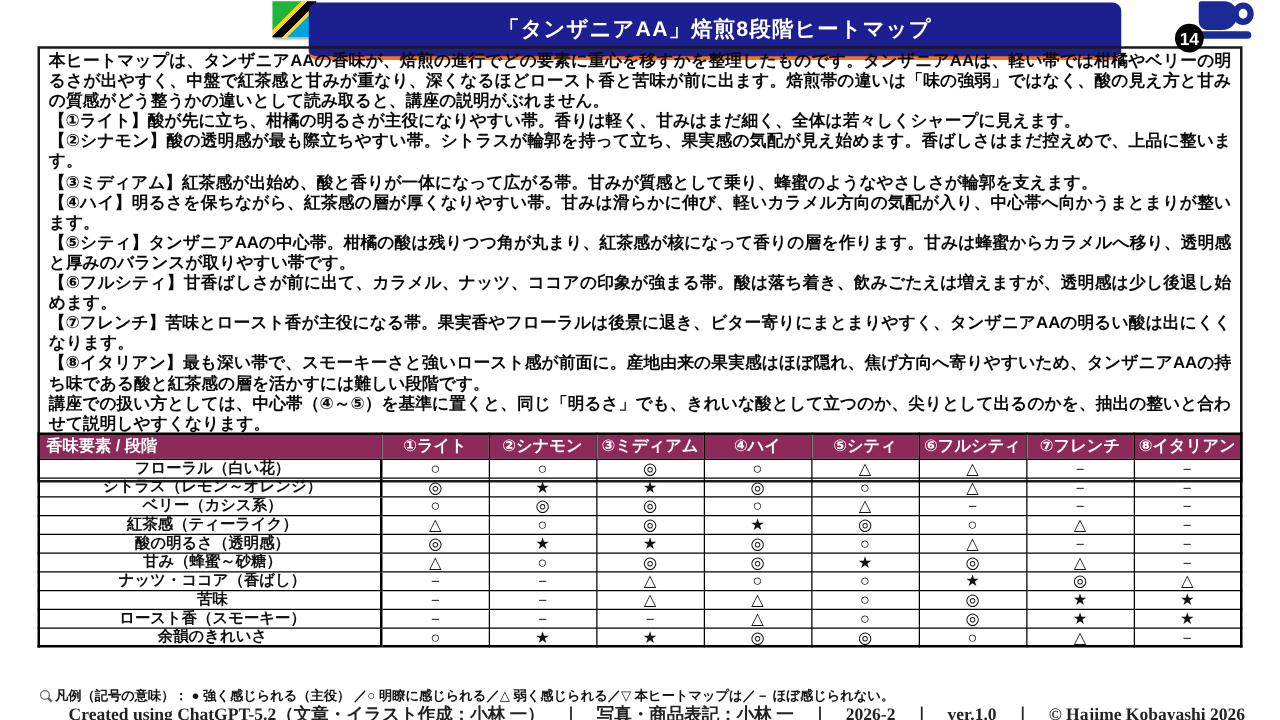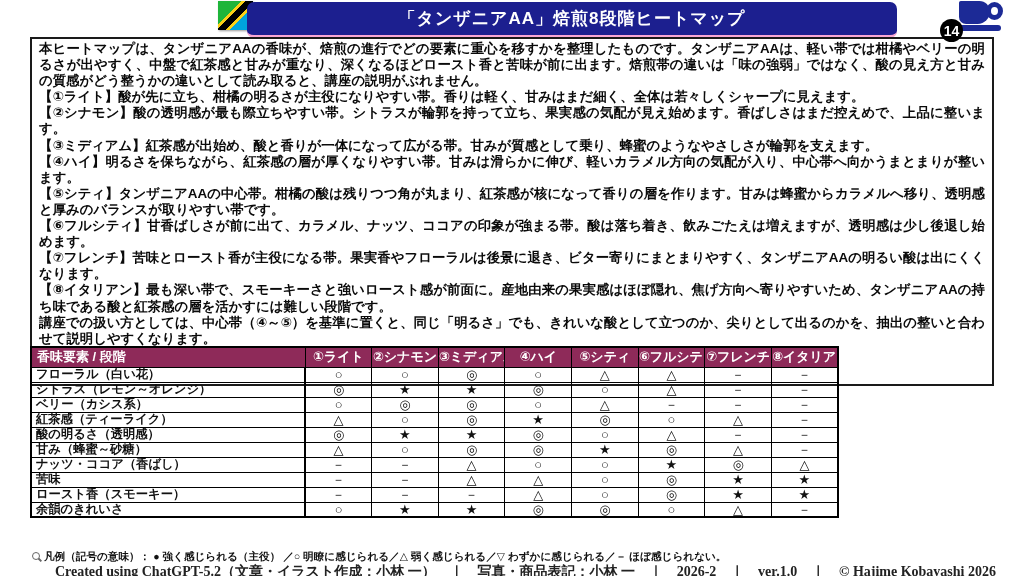--- a/index.html
+++ b/index.html
@@ -4,22 +4,22 @@
 <style>
   * { margin:0; padding:0; box-sizing:border-box; }
   html,body { width:1024px; height:576px; background:#fff; }
   body { font-family:"Liberation Sans","DejaVu Sans",sans-serif; color:#111; }
   .page { position:relative; width:1024px; height:576px; background:#fff; overflow:hidden; }
 
   
   .flag { position:absolute; left:218px; top:1px; width:35px; height:29px;
     background:linear-gradient(135deg,#1eb53a 0 36%,#fcd116 36% 43%,#000 43% 57%,#fcd116 57% 64%,#00a3dd 64% 100%);
     box-shadow:1px 1px 2px rgba(0,0,0,.4); }
-  .title-bar { position:absolute; left:247px; top:2px; width:650px; height:36px;
-    background:#1c1f8f; border-radius:7px; border-bottom:3px solid #f9a8d4;
+  .title-bar { position:absolute; left:247px; top:2px; width:650px; height:46px;
+    background:#1c1f8f; border-radius:7px; border-bottom:3px solid #f97316;
     display:flex; align-items:center; justify-content:center; }
   .title-bar span { color:#fff; font-size:17px; font-weight:700; letter-spacing:1px; }
   .cup-group { position:absolute; right:12px; top:1px; width:72px; height:32px; }
   .page-badge { position:absolute; left:0; top:18px; width:23px; height:23px; border-radius:50%;
     background:#000000; color:#fff; font-size:14px; font-weight:700;
     display:flex; align-items:center; justify-content:center; z-index:2; }
   .cup-body { position:absolute; left:19px; top:0; width:31px; height:23px; background:#1c2a96;
     border-radius:2px 12px 14px 8px; }
   .cup-handle { position:absolute; left:46px; top:1px; width:17px; height:18px;
     border:5px solid #1c2a96; border-radius:50% 50% 50% 50%; background:transparent; }
@@ -27,28 +27,28 @@
     border-radius:3px / 50%; }
 
   
   .intro { position:absolute; left:30px; top:37px; width:964px; height:349px;
     border:2px solid #1a1a1a; padding:2px 7px 0 7px; overflow:hidden;
     font-size:13.4px; line-height:16.1px; font-weight:600; color:#0a0a0a;
     text-align:justify; }
   .intro p { margin:0; }
 
   
-  table.heatmap { position:absolute; left:30px; top:346px; width:809px;
+  table.heatmap { position:absolute; left:30px; top:346px; width:964px;
     border-collapse:collapse; table-layout:fixed; border:2px solid #000; }
   .heatmap th, .heatmap td { border:1px solid #000; overflow:hidden; white-space:nowrap; }
   .heatmap thead th { background:#8e2a59; color:#fff; font-size:13px; font-weight:700;
     height:20px; text-align:center; padding:0; }
   .heatmap thead th.corner { text-align:left; padding-left:5px; width:274px; }
   .heatmap tbody td { height:15px; font-size:13px; line-height:13px; text-align:center; padding:0; }
-  .heatmap tbody td.row-label { text-align:left; padding-left:4px; font-size:12.3px;
+  .heatmap tbody td.row-label { text-align:center; padding-left:4px; font-size:12.3px;
     font-weight:600; border-right:2px solid #000; }
 
   
   .legend { position:absolute; left:31px; top:550px; font-size:10.6px; font-weight:700;
     color:#111; display:flex; align-items:center; gap:2px; }
   .mag { position:relative; display:inline-block; width:11px; height:11px; }
   .mag::before { content:""; position:absolute; left:1px; top:0; width:6px; height:6px;
     border:1.6px solid #666; border-radius:50%; }
   .mag::after { content:""; position:absolute; left:7px; top:7px; width:4px; height:1.8px;
     background:#666; transform:rotate(45deg); }
@@ -211,18 +211,18 @@
           <td>◎</td>
           <td>○</td>
           <td>△</td>
           <td>－</td>
         </tr>
       </tbody>
   </table>
 
   <div class="legend">
     <span class="mag"></span>
-    <span>凡例（記号の意味）： ● 強く感じられる（主役） ／○ 明瞭に感じられる／△ 弱く感じられる／▽ わずかに感じられる／－ ほぼ感じられない。</span>
+    <span>凡例（記号の意味）： ● 強く感じられる（主役） ／○ 明瞭に感じられる／△ 弱く感じられる／▽ 本ヒートマップは／－ ほぼ感じられない。</span>
   </div>
 
   <div class="footer">Created using ChatGPT-5.2（文章・イラスト作成：小林 一）　｜　写真・商品表記：小林 一　｜　2026-2　｜　ver.1.0　｜　© Hajime Kobayashi 2026</div>
 
 </div>
 
 </body></html>

